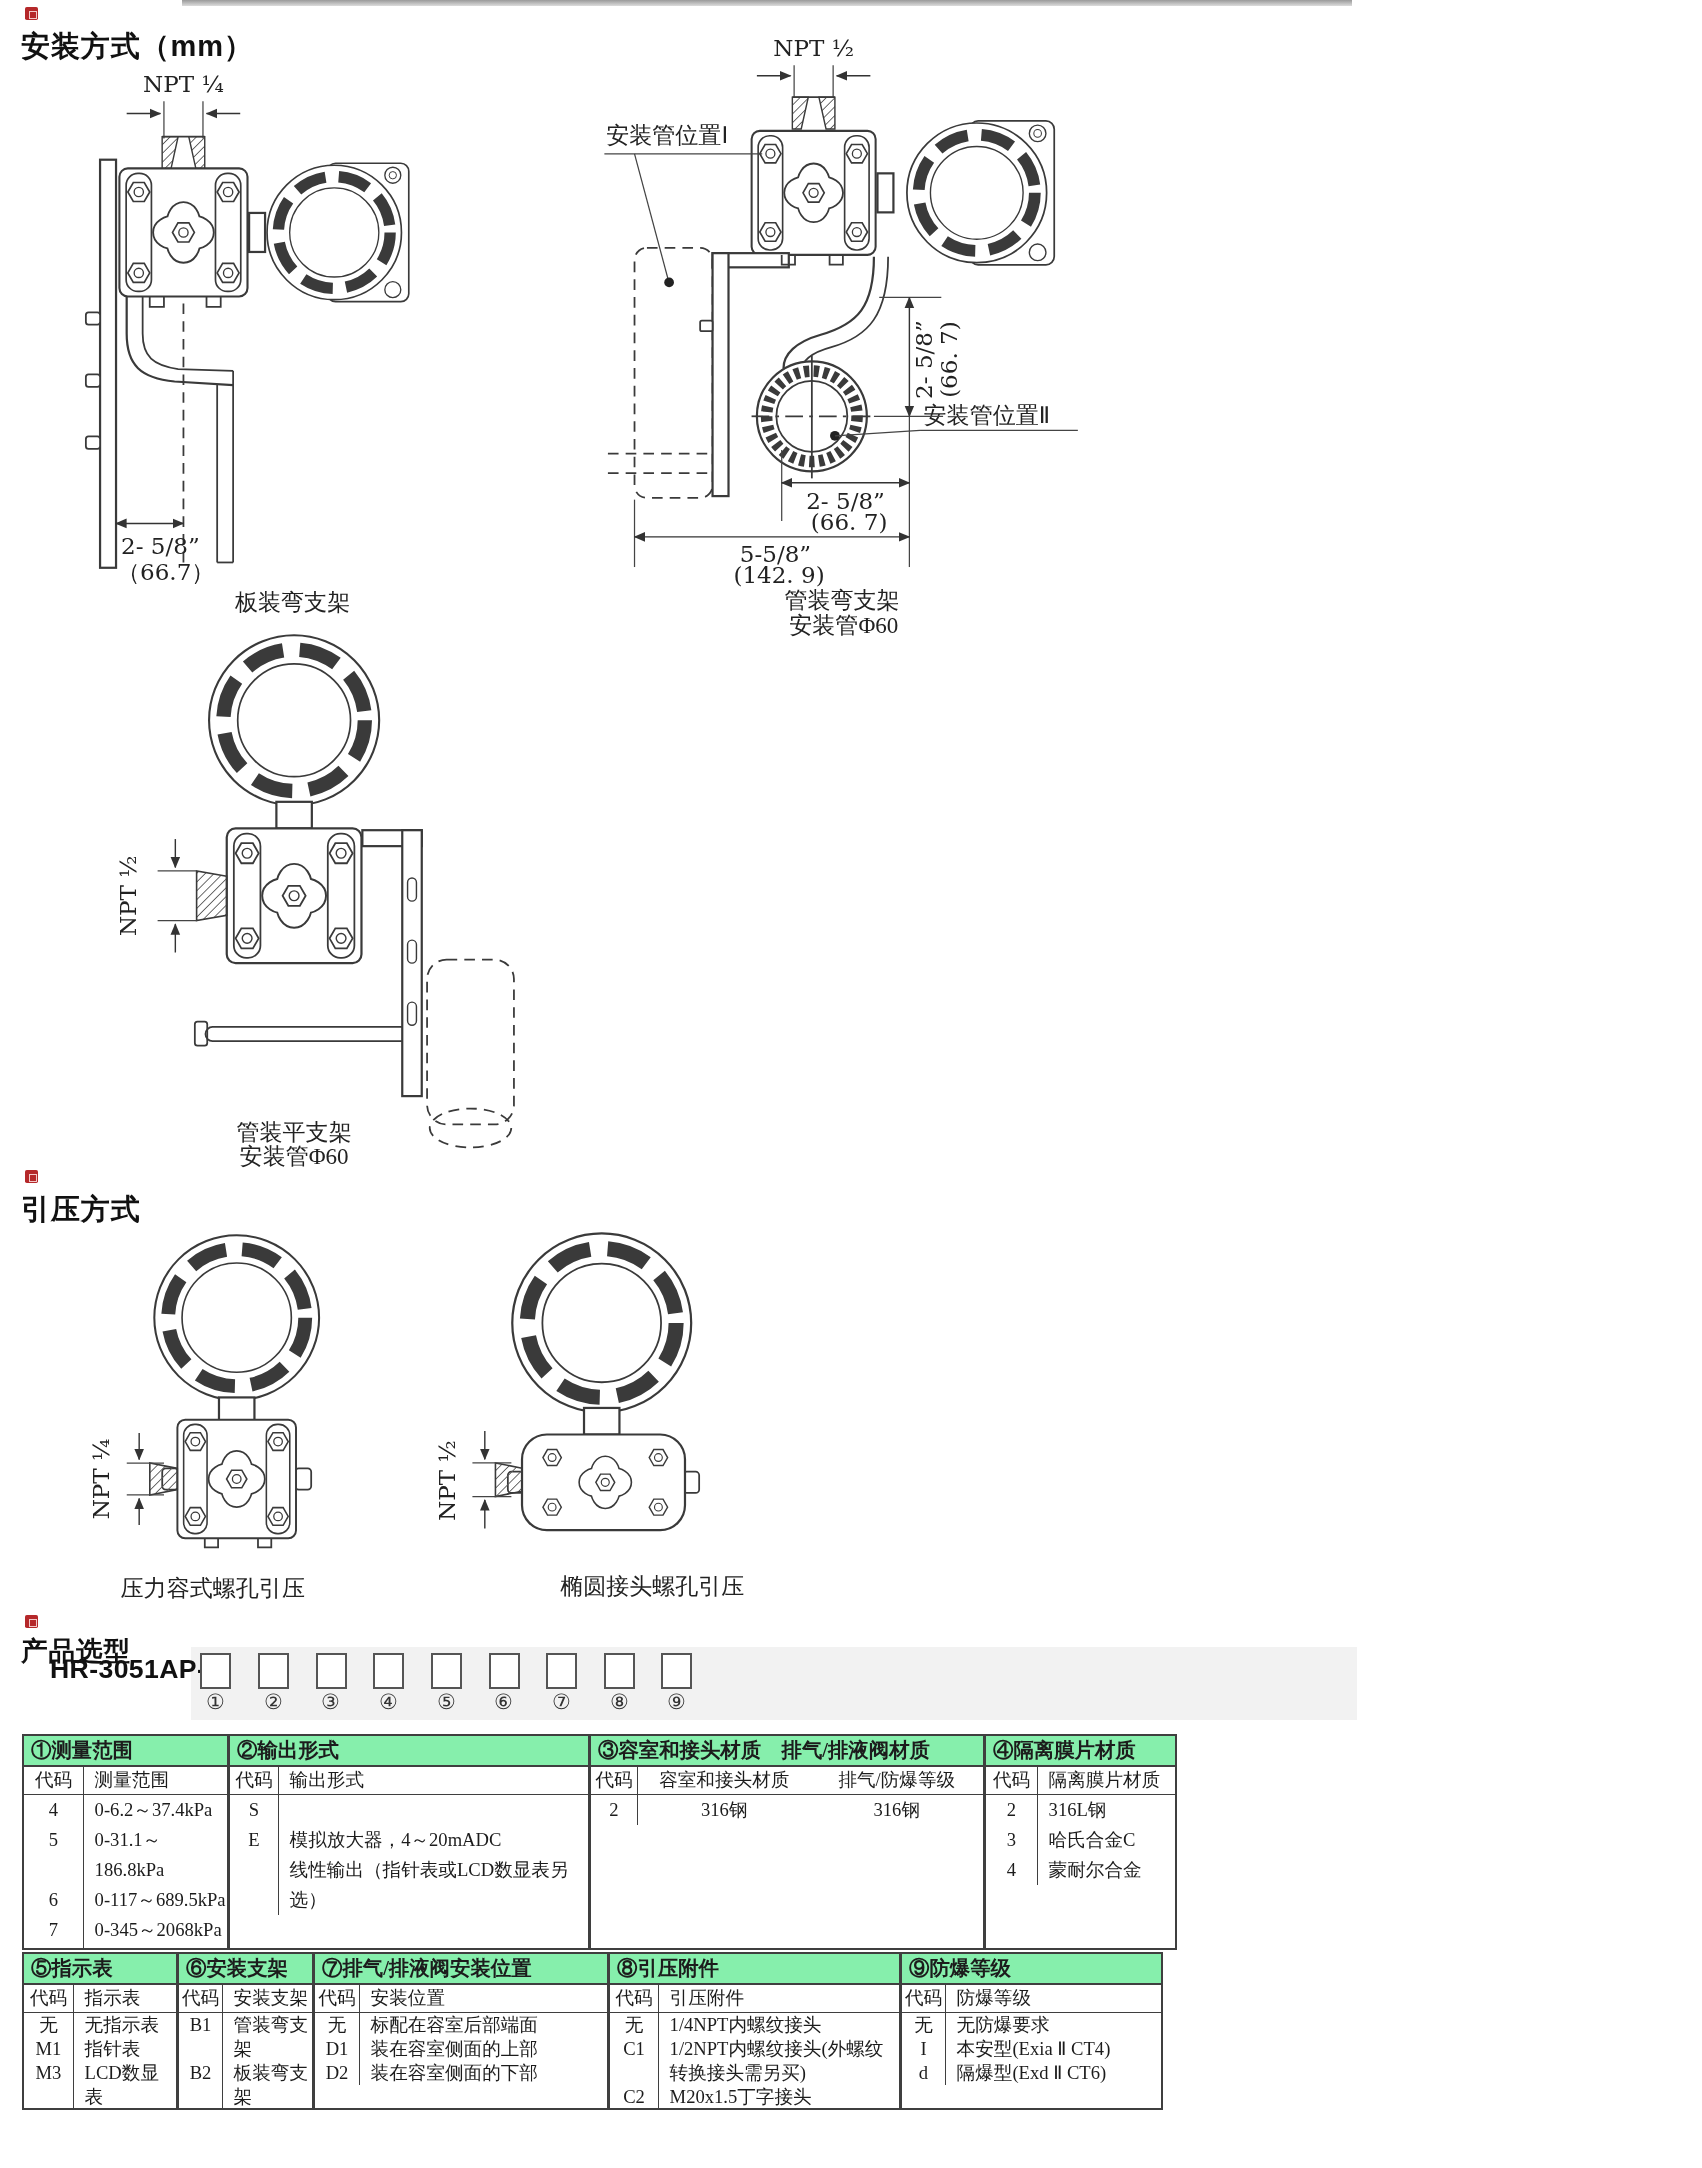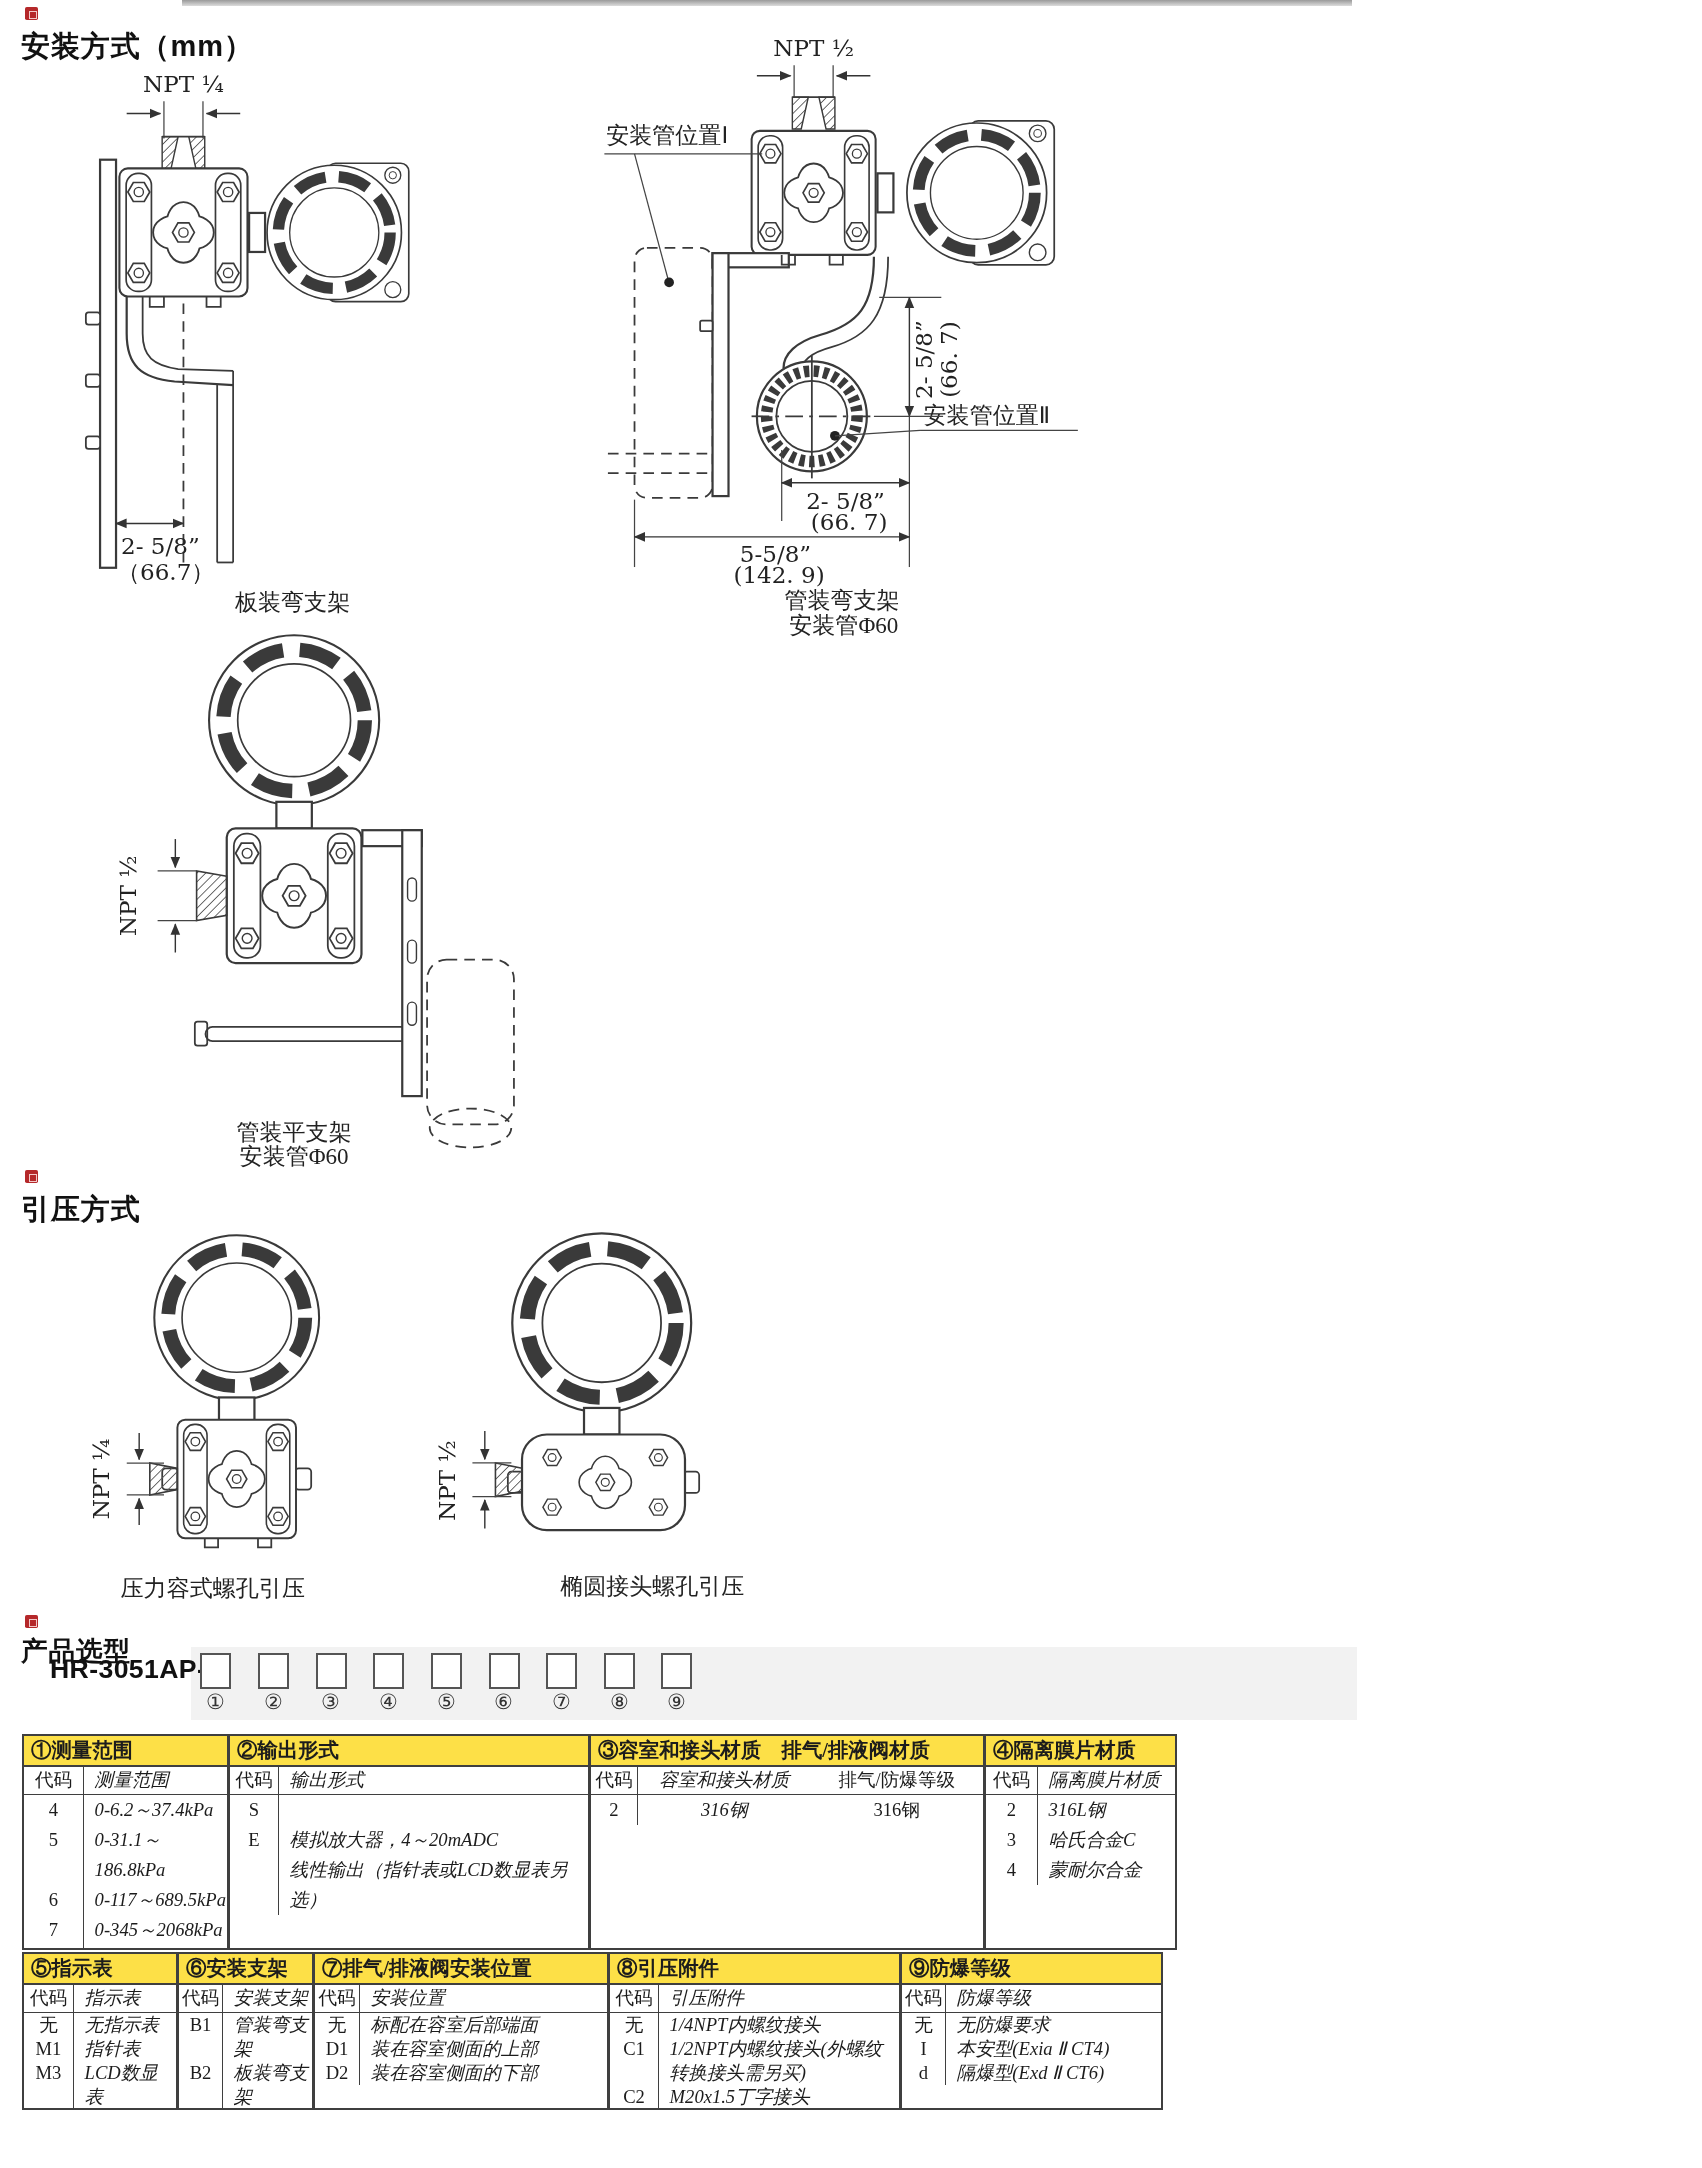--- a/index.html
+++ b/index.html
@@ -33,28 +33,28 @@
   .slot-num{position:absolute;top:37px;width:59px;text-align:center;
             font-family:"Liberation Serif",serif;font-size:21px;color:#333;}
 
   
   .band{position:absolute;display:flex;align-items:stretch;}
   .band1{left:22px;top:1734px;height:216px;}
   .band2{left:22px;top:1952px;height:158px;}
   .tbl{box-sizing:border-box;border:2.2px solid #3f3f3f;background:#fff;display:flex;flex-direction:column;
        font-family:"Liberation Serif",serif;font-size:18.6px;color:#1c1c1c;}
   .tbl + .tbl{border-left-width:1.8px;}
-  .tbl-title{background:#fde047;border-bottom:2.2px solid #3f3f3f;font-weight:bold;font-size:20.4px;
+  .tbl-title{background:#86efac;border-bottom:2.2px solid #3f3f3f;font-weight:bold;font-size:20.4px;
              line-height:29px;height:29px;padding-left:7px;white-space:nowrap;overflow:hidden;}
   .tbl-grid{flex:1;display:flex;flex-direction:column;overflow:hidden;}
   .tr{display:flex;align-items:flex-start;}
   .tr.th{border-bottom:1.3px solid #3f3f3f;align-items:center;}
   .c{white-space:pre-line;}
   .c0{width:var(--c0,50px);flex-shrink:0;text-align:center;border-right:1.3px solid #3f3f3f;align-self:stretch;}
-  .c1{flex:1;padding-left:10.6px;font-style:italic;}
+  .c1{flex:1;padding-left:10.6px;}
   .tbl[data-cols="3"] .c1,.tbl[data-cols="3"] .c2{flex:1;padding-left:0;text-align:center;}
   .band1 .c{line-height:30px;}
   .band1 .tr.th .c{line-height:26.6px;}
   .band2 .c{line-height:24px;}
   .band2 .tr.th .c{line-height:26.6px;}
 </style>
 </head>
 <body>
 
 <div class="page">

